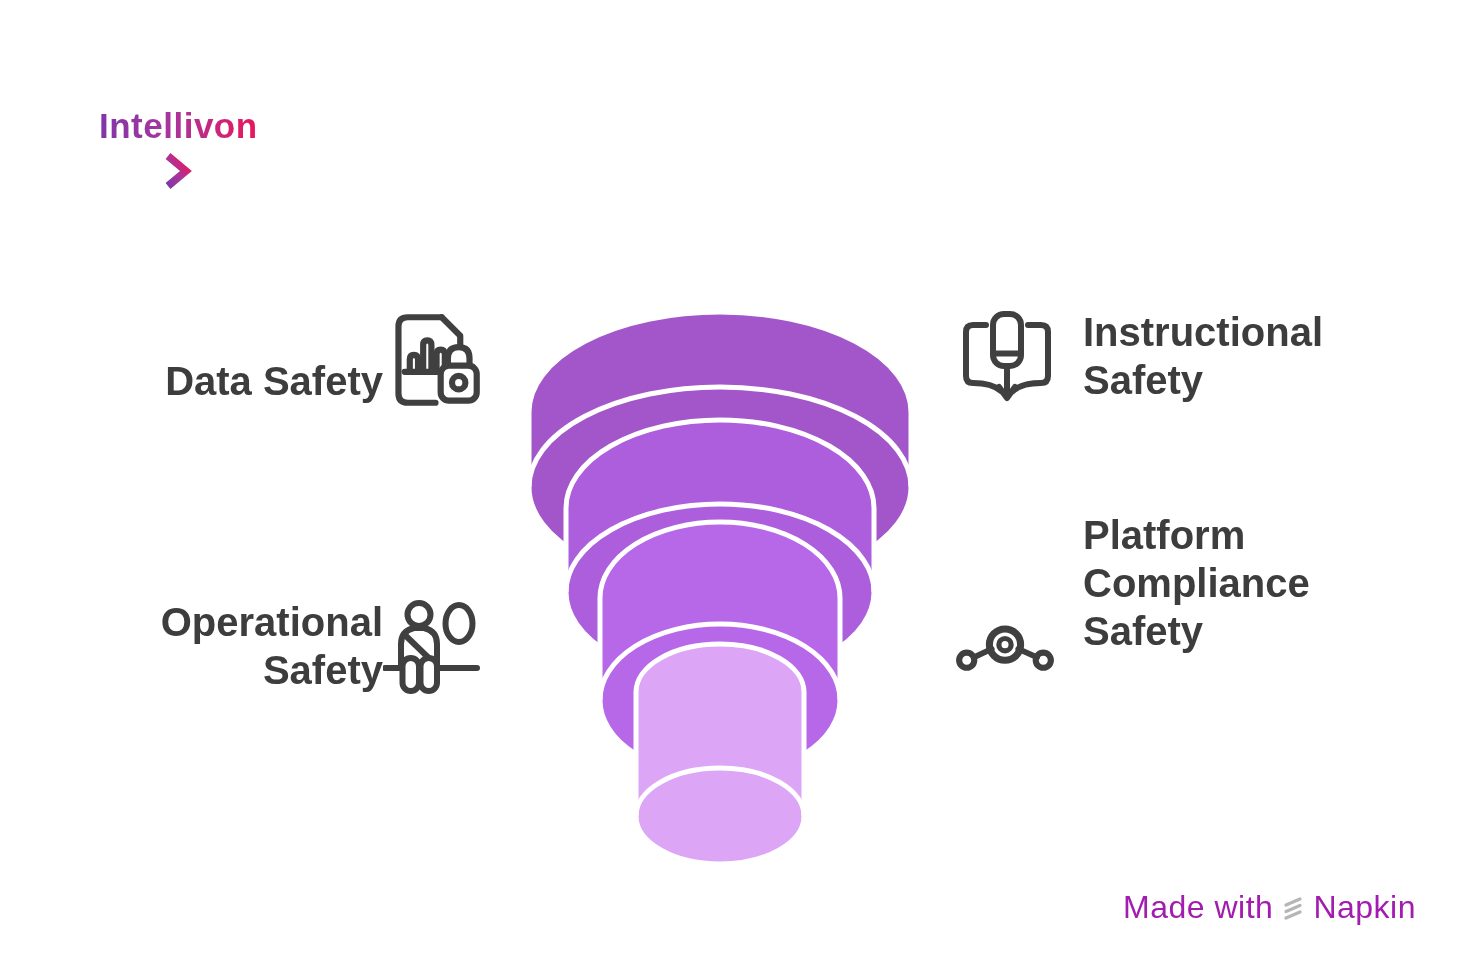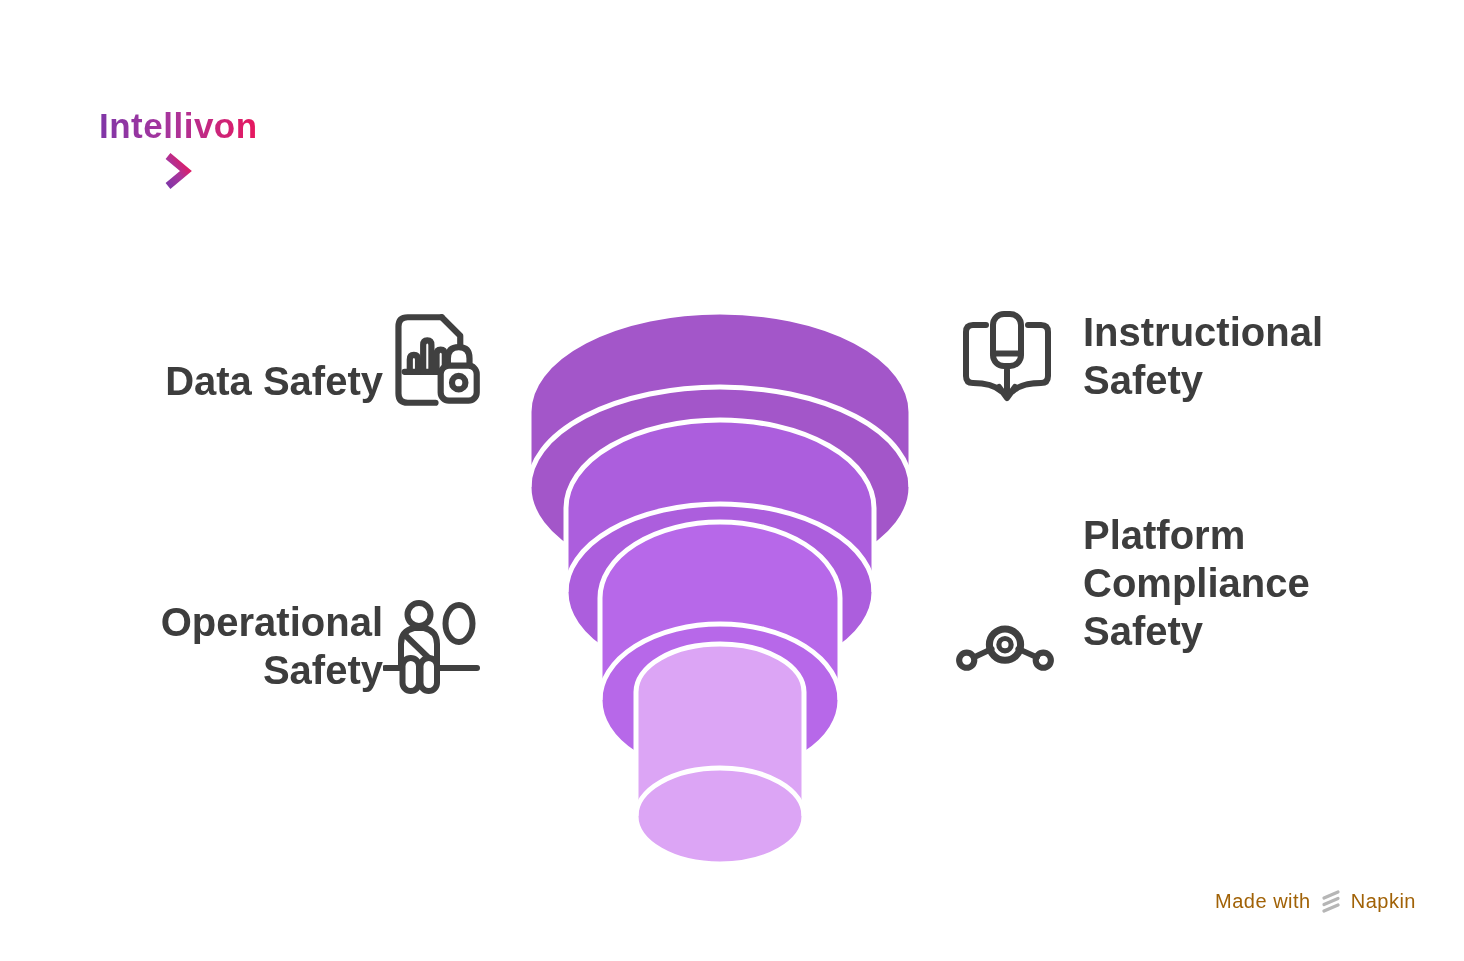--- a/index.html
+++ b/index.html
@@ -39,21 +39,21 @@
   .ic-data{left:383px;top:308px;}
   .ic-compliance{left:383px;top:598px;}
   .ic-instructional{left:957px;top:310px;}
   .ic-platform{left:953px;top:617px;}
   
   .funnel{position:absolute;left:500px;top:290px;}
   
   .footer{
     position:absolute;right:48px;top:889px;
     display:flex;align-items:center;gap:9px;
-    font-size:20px;color:#a16207;letter-spacing:.5px;
+    font-size:32px;color:#a21caf;letter-spacing:.5px;
   }
 </style>
 </head>
 <body>
 
 <div class="page">
 
   <div class="logo">
     <span class="logo-text">Intellivon</span>
     <svg class="logo-chevron" width="27" height="38" viewBox="0 0 27 38">

